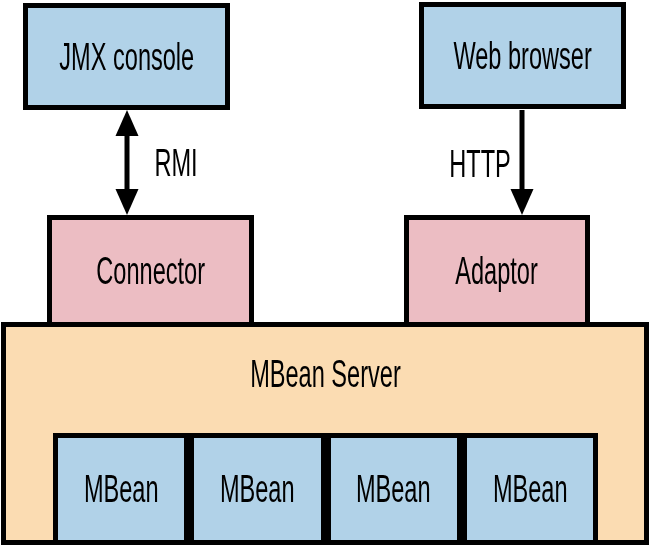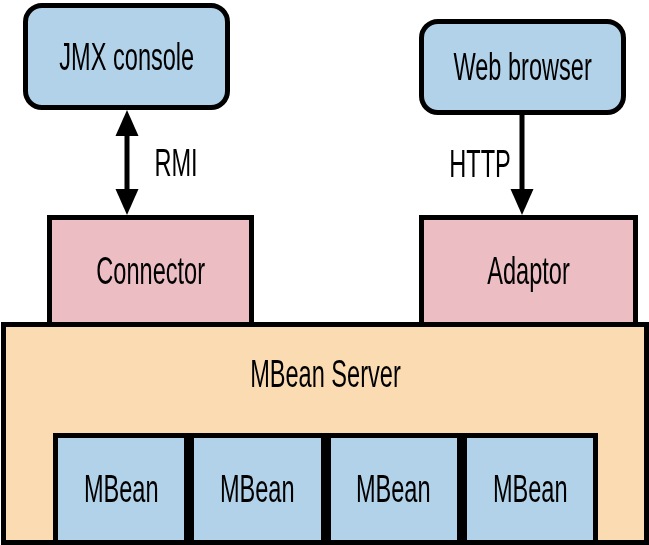--- a/index.html
+++ b/index.html
@@ -26,27 +26,27 @@
   }
   .label {
     font-size: 38px;
     font-weight: 400;
     white-space: nowrap;
     transform: scaleX(0.62);
     transform-origin: center;
     line-height: 1;
     letter-spacing: 0px;
   }
-  .client-box { background: var(--client-box-fill, #b1d2e8); z-index: 3; border-radius: 19px; }
+  .client-box { background: var(--client-box-fill, #b1d2e8); z-index: 3; }
   .protocol-box { background: var(--protocol-box-fill, #ecbdc3); z-index: 3; }
 
   #jmx-console { left: 23px;  top: 3px; width: 207px; height: 107px; }
-  #web-browser { left: 419px; top: 19px; width: 207px; height: 96px; }
+  #web-browser { left: 419px; top: 2px; width: 207px; height: 107px; }
   #connector   { left: 23px;  top: 215px; width: 207px; height: 112px; margin-left: 24px; }
-  #adaptor     { left: 419px; top: 215px; width: 219px; height: 112px; text-align: right; }
+  #adaptor     { left: 404px; top: 215px; width: 186px; height: 112px; text-align: right; }
 
   #mbean-server {
     left: 1px; top: 322px; width: 648px; height: 223px;
     background: var(--server-fill, #fbdcb2);
     z-index: 1;
     align-items: flex-start;
     justify-content: center;
   }
   #mbean-server .label {
     margin-top: 28px;

